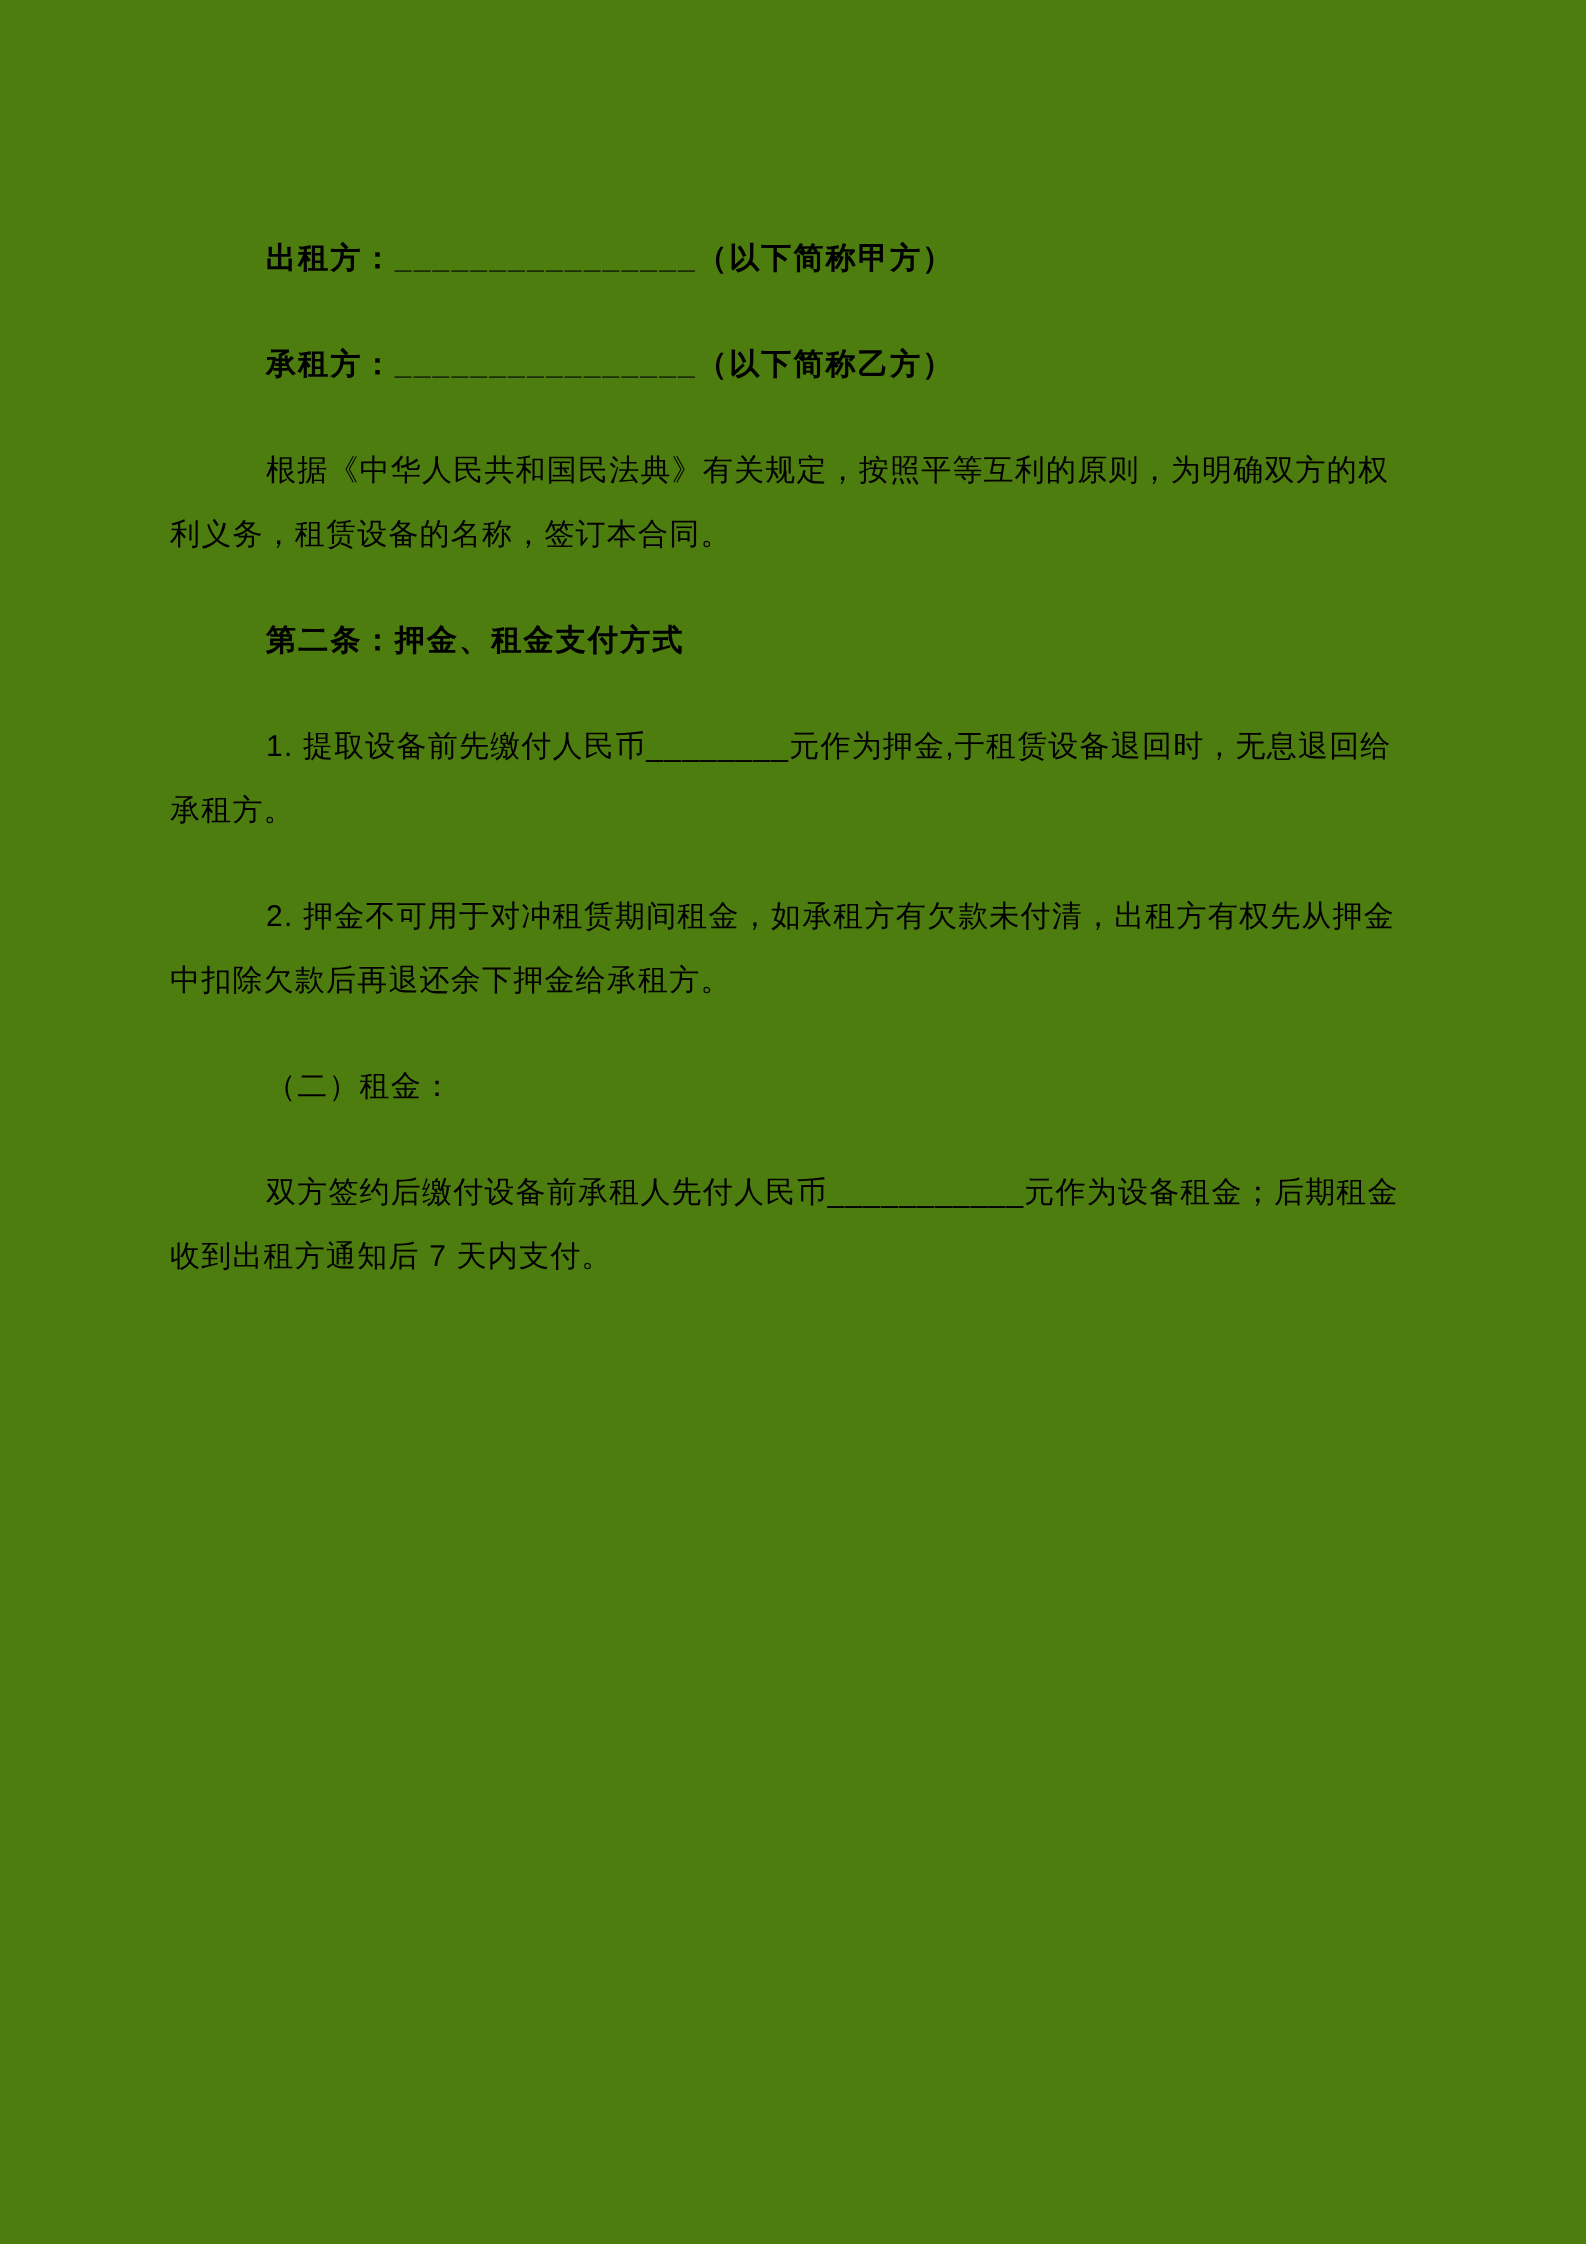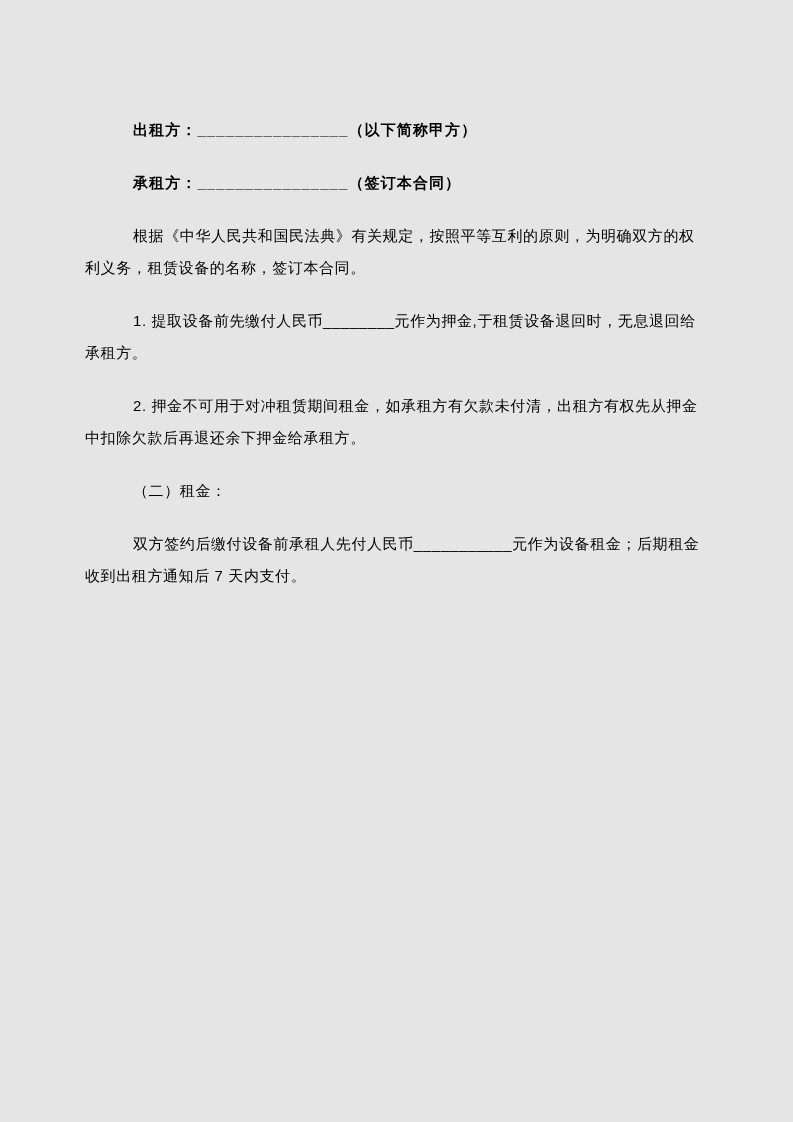--- a/index.html
+++ b/index.html
@@ -4,21 +4,21 @@
 <style>
   html, body {
     margin: 0;
     padding: 0;
     background: #ffffff;
   }
   .page {
     position: relative;
     width: 793px;
     height: 1122px;
-    background: #e5e5e5;
+    background: #4d7c0f;
     box-sizing: border-box;
     padding: 114px 83px 0 85px;
     overflow: hidden;
     font-family: "Liberation Sans", "DejaVu Sans", sans-serif;
     color: #000000;
   }
   .para {
     margin: 0 0 21px 0;
     font-size: 15px;
     line-height: 32px;
@@ -30,19 +30,20 @@
   .para.bold {
     font-weight: bold;
     letter-spacing: 1.1px;
   }
 </style>
 </head>
 <body>
 
 <div class="page">
   <p class="para bold">出租方：________________（以下简称甲方）</p>
-  <p class="para bold">承租方：________________（签订本合同）</p>
+  <p class="para bold">承租方：________________（以下简称乙方）</p>
   <p class="para">根据《中华人民共和国民法典》有关规定，按照平等互利的原则，为明确双方的权利义务，租赁设备的名称，签订本合同。</p>
+  <p class="para bold">第二条：押金、租金支付方式</p>
   <p class="para">1. 提取设备前先缴付人民币________元作为押金,于租赁设备退回时，无息退回给承租方。</p>
   <p class="para">2. 押金不可用于对冲租赁期间租金，如承租方有欠款未付清，出租方有权先从押金中扣除欠款后再退还余下押金给承租方。</p>
   <p class="para">（二）租金：</p>
   <p class="para">双方签约后缴付设备前承租人先付人民币___________元作为设备租金；后期租金收到出租方通知后 7 天内支付。</p>
 </div>
 
 </body></html>

